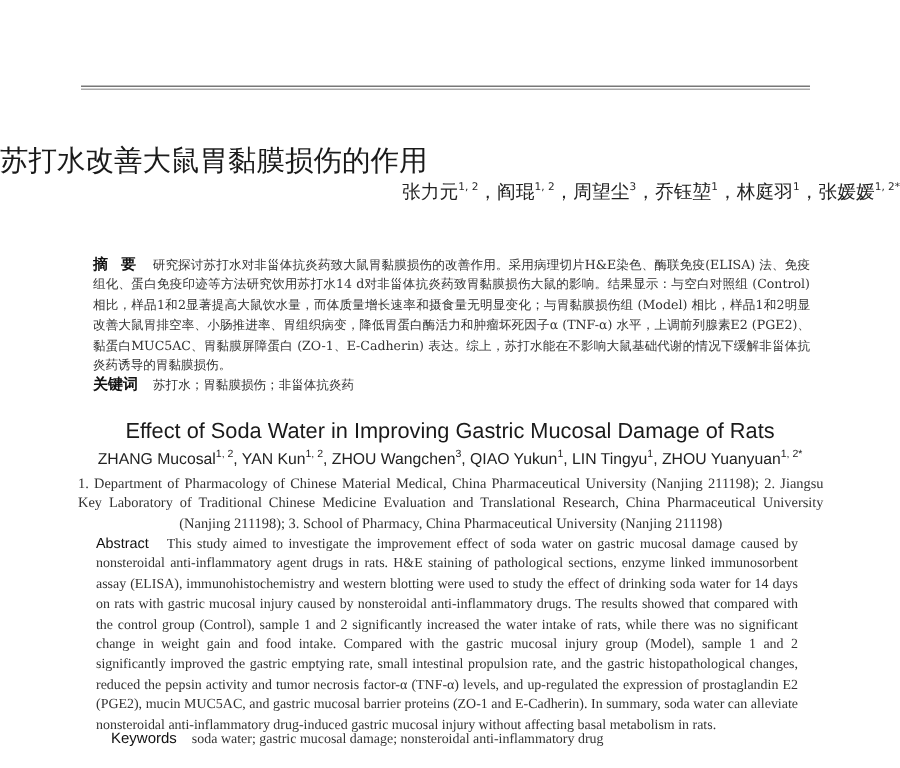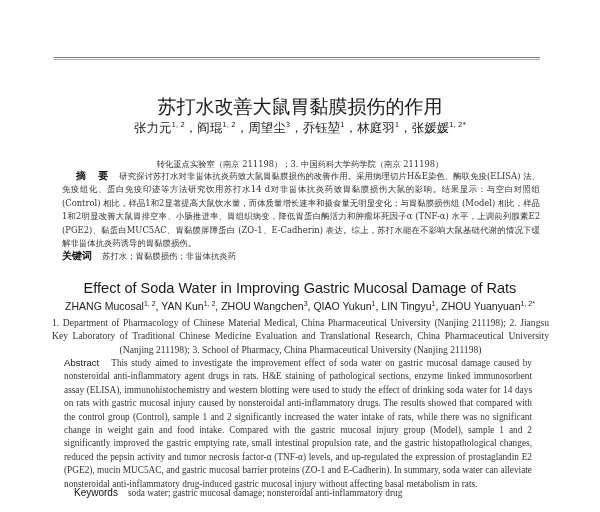--- a/index.html
+++ b/index.html
@@ -5,30 +5,30 @@
   html, body { margin: 0; padding: 0; background: #ffffff; }
   body { width: 600px; height: 512px; overflow: hidden; position: relative; color: #1a1a1a; }
   .page { position: absolute; left: 0; top: 0; width: 600px; height: 512px; }
 
   .header { position: absolute; left: 54px; top: 34px; width: 486px; height: 28px; }
   .journal-logo { position: absolute; left: 0; top: 2px; font-family: "DejaVu Serif", serif; font-size: 15px; font-weight: bold; font-style: italic; letter-spacing: 1px; color: #111; }
   .section-tag { position: absolute; right: 0; top: 7px; font-family: "DejaVu Sans", sans-serif; font-size: 11.5px; font-weight: bold; color: #222; display: flex; align-items: center; }
   .section-tag .dot { width: 8px; height: 8px; border-radius: 50%; background: #1a1a1a; display: inline-block; margin-right: 4px; }
   .header-rule { position: absolute; left: 54px; top: 57px; width: 486px; height: 3px; border-top: 1.5px solid #777; border-bottom: 1px solid #aaa; box-sizing: border-box; }
 
-  .cn-title { position: absolute; left: 0; width: 600px; top: 94px; text-align: center; font-family: "DejaVu Sans", sans-serif; font-size: 19px; color: #1a1a1a; }
-  .cn-authors { position: absolute; left: 0; width: 600px; top: 120px; text-align: center; font-family: "DejaVu Sans", sans-serif; font-size: 12.5px; color: #222; }
+  .cn-title { position: absolute; left: 0; width: 600px; top: 94px; text-align: left; font-family: "DejaVu Sans", sans-serif; font-size: 19px; color: #1a1a1a; }
+  .cn-authors { position: absolute; left: 0; width: 600px; top: 120px; text-align: right; font-family: "DejaVu Sans", sans-serif; font-size: 12.5px; color: #222; }
   sup { font-size: 7px; vertical-align: super; line-height: 0; }
 
   .cn-aff { position: absolute; left: 60px; width: 480px; text-align: center; font-family: "DejaVu Serif", serif; font-size: 8.3px; color: #333; line-height: 13px; }
   .cn-aff.l1 { top: 146px; }
   .cn-aff.l2 { top: 158px; }
 
   .cn-abstract { position: absolute; left: 62px; width: 478px; top: 170px; font-family: "DejaVu Serif", serif; font-size: 8.4px; color: #333; line-height: 13.4px; text-align: justify; }
-  .cn-abstract .label { font-family: Liberation Mono, monospace; font-weight: bold; font-size: 10px; color: #111; margin-right: 8px; letter-spacing: 3px; margin-left: 14px; }
+  .cn-abstract .label { font-family: Liberation Serif, serif; font-weight: bold; font-size: 10px; color: #111; margin-right: 8px; letter-spacing: 3px; }
   .cn-keywords { position: absolute; left: 62px; width: 478px; top: 249px; font-family: "DejaVu Serif", serif; font-size: 8.4px; color: #333; }
   .cn-keywords .label { font-family: "DejaVu Sans", sans-serif; font-weight: bold; font-size: 10px; color: #111; margin-right: 10px; }
 
   .en-title { position: absolute; left: 0; width: 600px; top: 280px; text-align: center; font-family: "Liberation Sans", sans-serif; font-size: 14.5px; color: #1a1a1a; }
   .en-authors { position: absolute; left: 0; width: 600px; top: 300px; text-align: center; font-family: "Liberation Sans", sans-serif; font-size: 10.5px; color: #222; }
   .en-aff { position: absolute; left: 52px; width: 497px; top: 316px; font-family: "Liberation Serif", serif; font-size: 9.6px; color: #333; line-height: 13.3px; text-align: justify; text-align-last: center; }
 
   .en-abstract { position: absolute; left: 64px; width: 468px; top: 356px; font-family: "Liberation Serif", serif; font-size: 9.3px; color: #333; line-height: 13.4px; text-align: justify; }
   .en-abstract .label { font-family: "Liberation Sans", sans-serif; font-size: 9.6px; color: #111; margin-right: 12px; }
   .en-keywords { position: absolute; left: 74px; width: 468px; top: 487px; font-family: "Liberation Serif", serif; font-size: 9.3px; color: #333; }
@@ -40,21 +40,20 @@
 <div class="page">
 
   <div class="header-rule"></div>
 
   <div class="cn-title">苏打水改善大鼠胃黏膜损伤的作用</div>
 
   <div class="cn-authors">
     <span>张力元</span><sup>1, 2</sup><span>，</span><span>阎琨</span><sup>1, 2</sup><span>，</span><span>周望尘</span><sup>3</sup><span>，</span><span>乔钰堃</span><sup>1</sup><span>，</span><span>林庭羽</span><sup>1</sup><span>，</span><span>张媛媛</span><sup>1, 2*</sup>
   </div>
 
-  <div class="cn-aff l2">转化重点实验室（南京 211198）；3. 中国药科大学药学院（南京 211198）</div>
 
   <div class="cn-abstract">
     <span class="label">摘 要</span><span>研究探讨苏打水对非甾体抗炎药致大鼠胃黏膜损伤的改善作用。采用病理切片H&amp;E染色、酶联免疫(ELISA) 法、免疫组化、蛋白免疫印迹等方法研究饮用苏打水14 d对非甾体抗炎药致胃黏膜损伤大鼠的影响。结果显示：与空白对照组 (Control) 相比，样品1和2显著提高大鼠饮水量，而体质量增长速率和摄食量无明显变化；与胃黏膜损伤组 (Model) 相比，样品1和2明显改善大鼠胃排空率、小肠推进率、胃组织病变，降低胃蛋白酶活力和肿瘤坏死因子α (TNF-α) 水平，上调前列腺素E2 (PGE2)、黏蛋白MUC5AC、胃黏膜屏障蛋白 (ZO-1、E-Cadherin) 表达。综上，苏打水能在不影响大鼠基础代谢的情况下缓解非甾体抗炎药诱导的胃黏膜损伤。</span>
   </div>
 
   <div class="cn-keywords">
     <span class="label">关键词</span><span>苏打水；胃黏膜损伤；非甾体抗炎药</span>
   </div>
 
   <div class="en-title">Effect of Soda Water in Improving Gastric Mucosal Damage of Rats</div>

